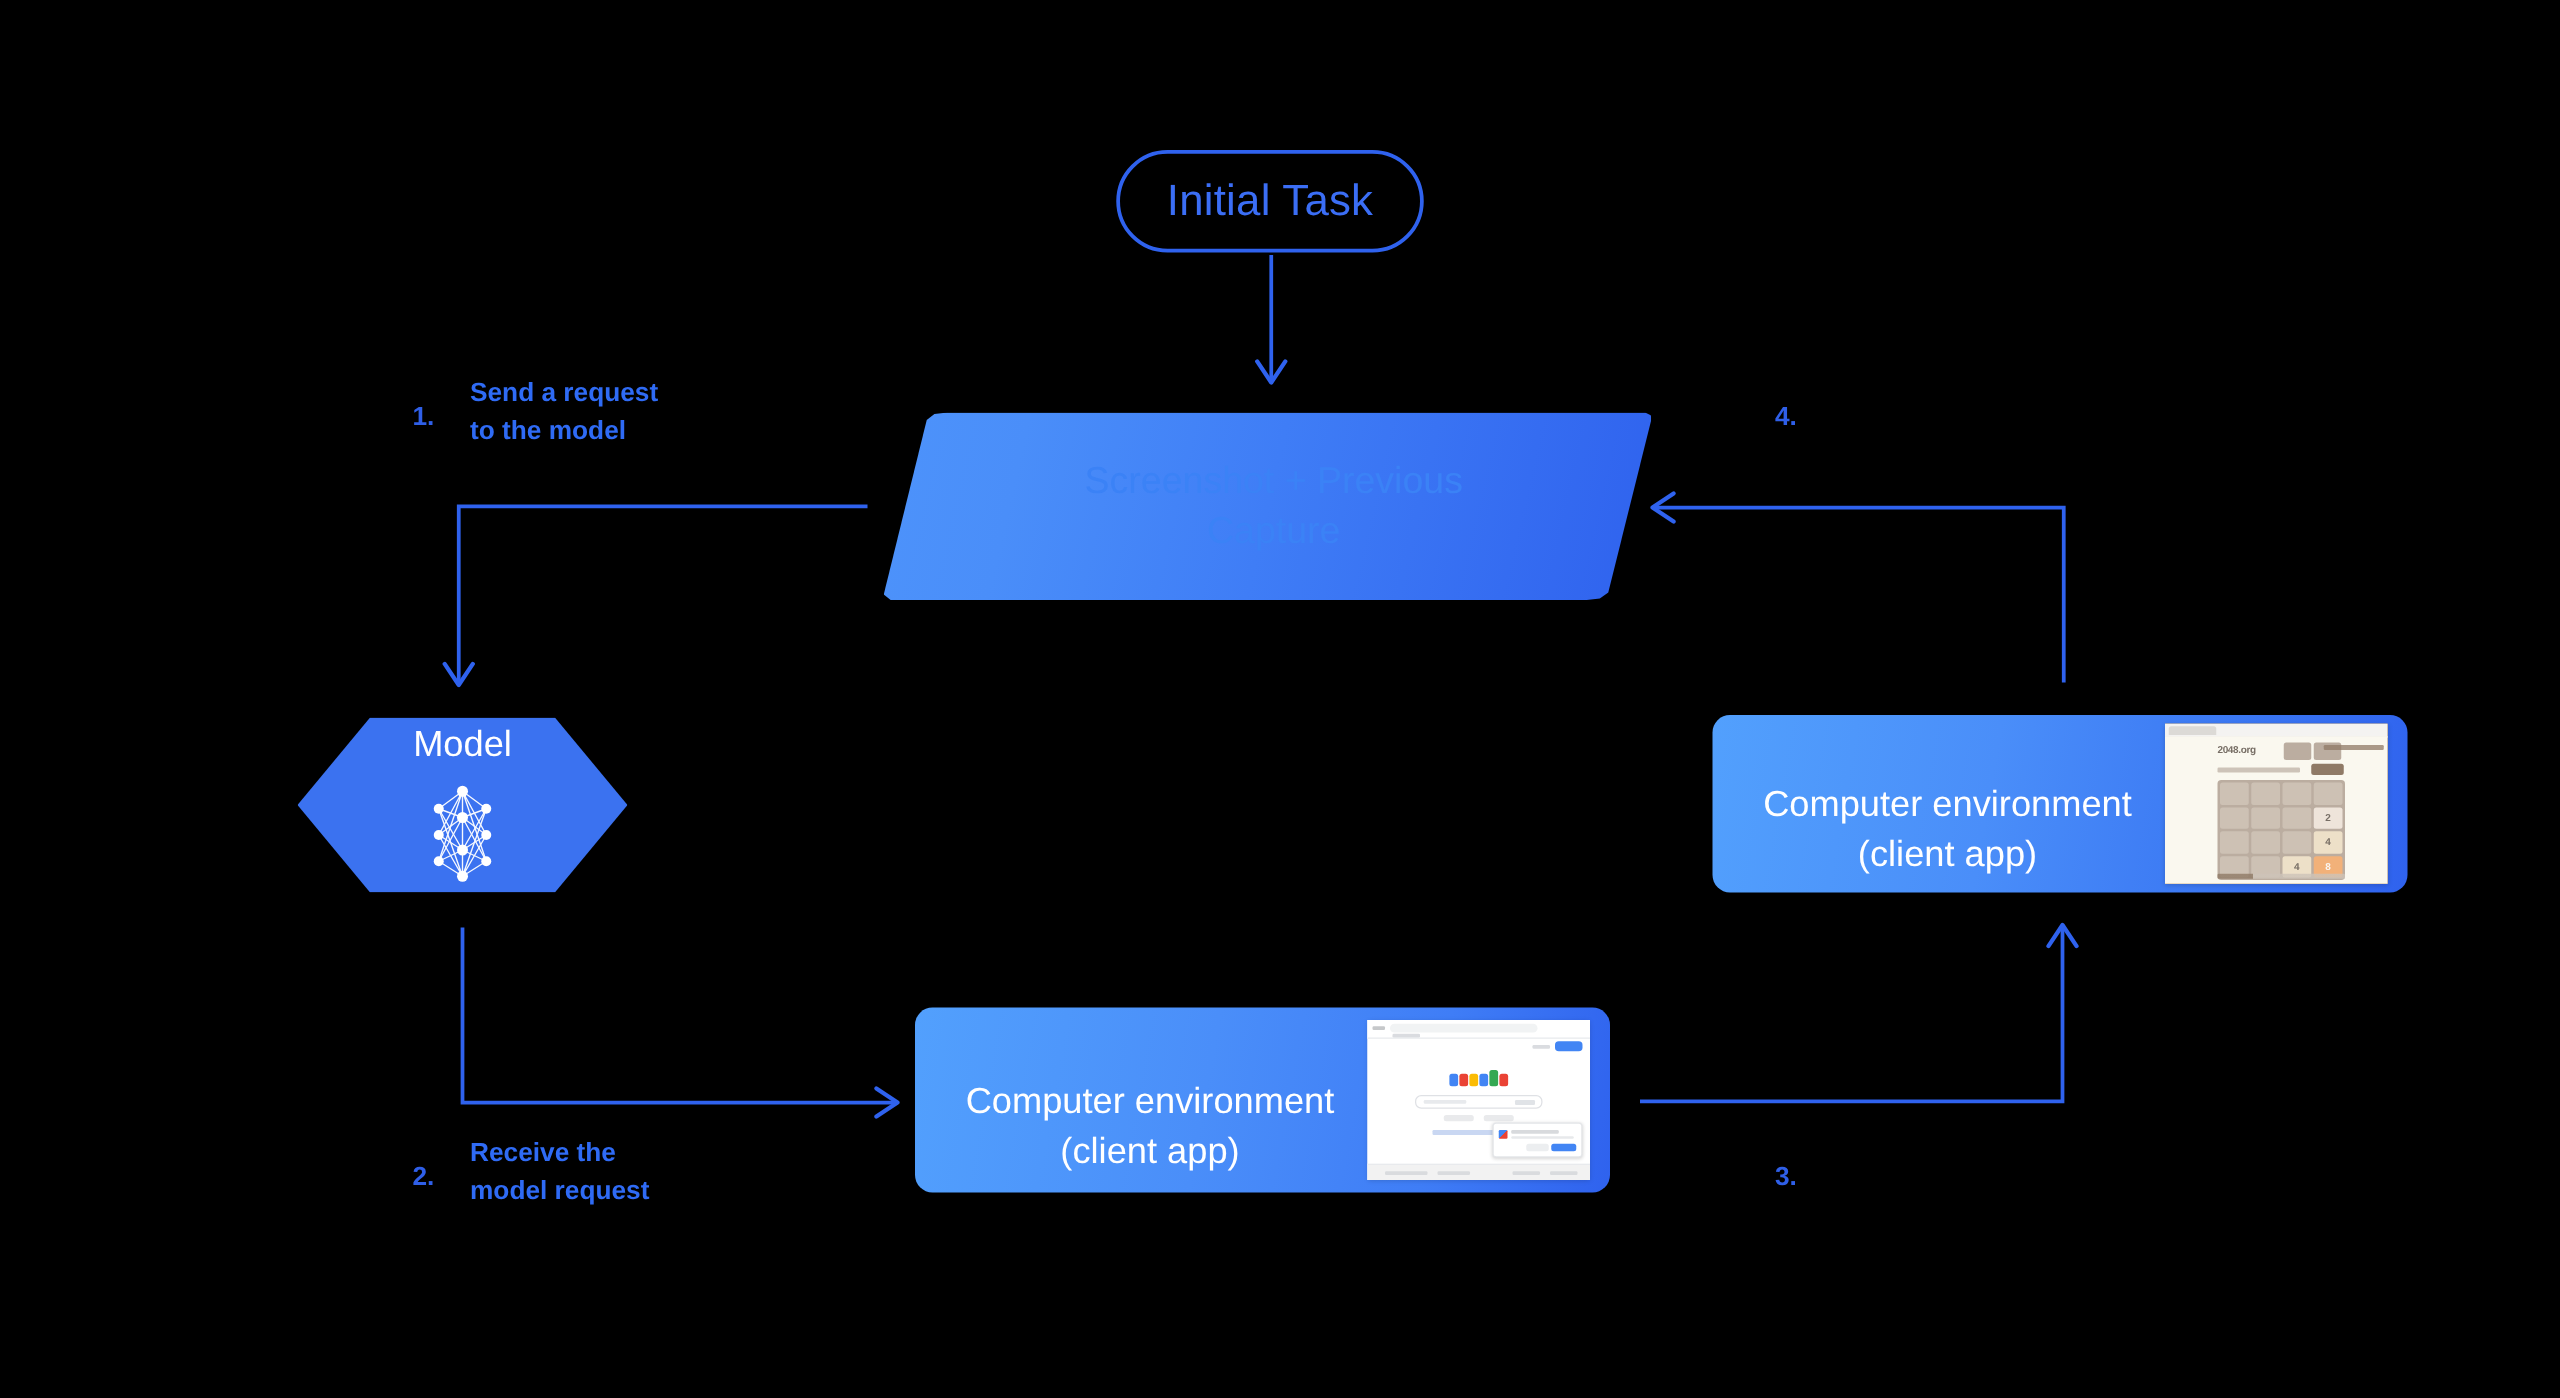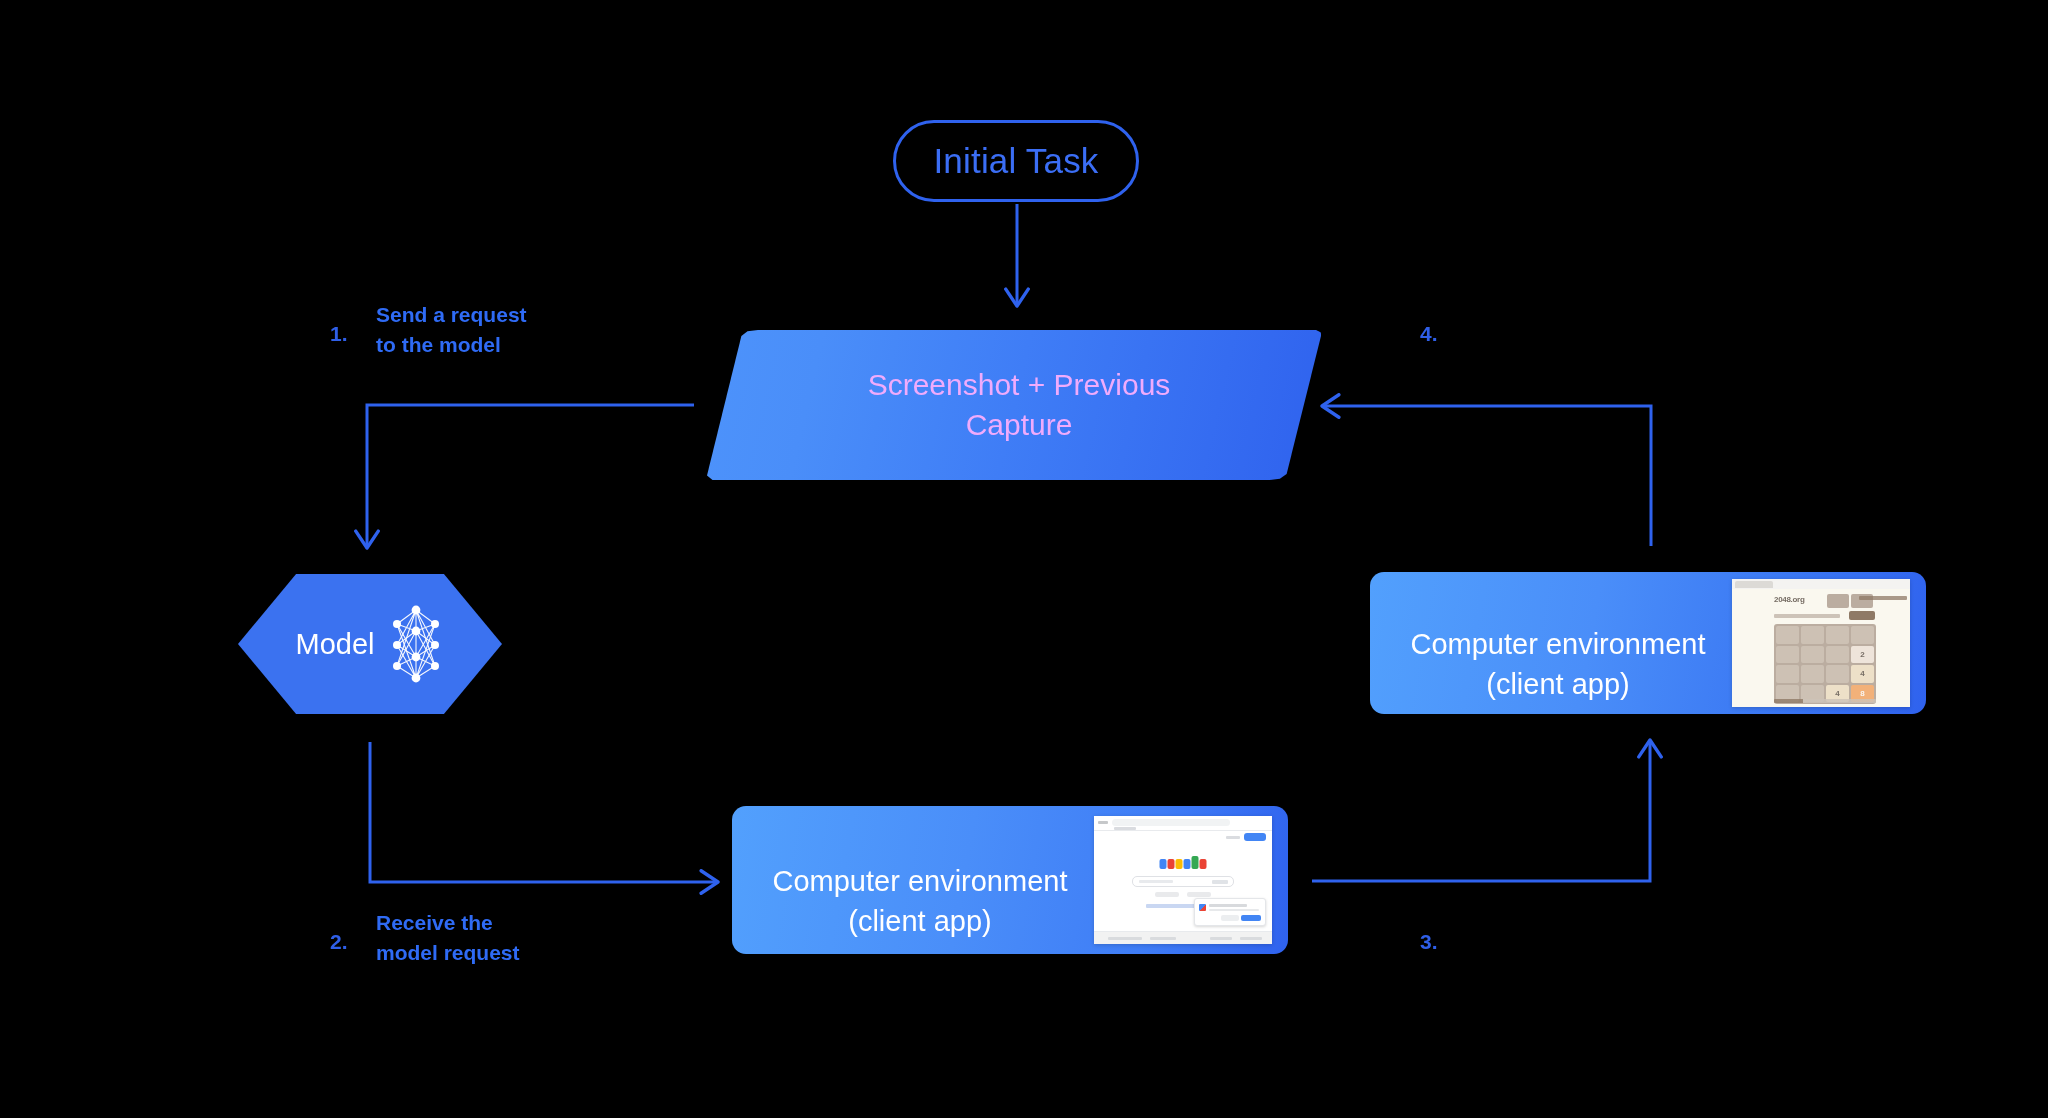--- a/index.html
+++ b/index.html
@@ -68,21 +68,21 @@
     clip-path: polygon(7.2% 100%, 0.9% 100%, 0% 97%, 0% 97%, 5.6% 4%, 6.6% 0.8%, 8.3% 0%, 99.2% 0%, 100% 1.6%, 100% 4%, 94.4% 96%, 93.3% 99.2%, 91.6% 100%);
     border-radius: 4px;
   }
   .parallelogram-label {
     position: absolute;
     inset: 0;
     display: flex;
     flex-direction: column;
     align-items: center;
     justify-content: center;
-    color: #f0abfc;
+    color: #3b82f6;
     font-size: 30px;
     line-height: 40px;
     text-align: center;
     padding-left: 10px;
     box-sizing: border-box;
   }
 
   
   .hexagon-wrap {
     position: absolute;
@@ -97,20 +97,21 @@
     background: #3b72f0;
     clip-path: polygon(22% 0%, 78% 0%, 100% 50%, 78% 100%, 22% 100%, 0% 50%);
   }
   .hexagon-inner {
     position: absolute;
     inset: 0;
     display: flex;
     align-items: center;
     justify-content: center;
     gap: 12px;
+    flex-direction: column;
   }
   .hexagon-label {
     color: #ffffff;
     font-size: 29px;
     white-space: nowrap;
   }
   .nn-icon { display: block; }
 
   
   .env-card {

